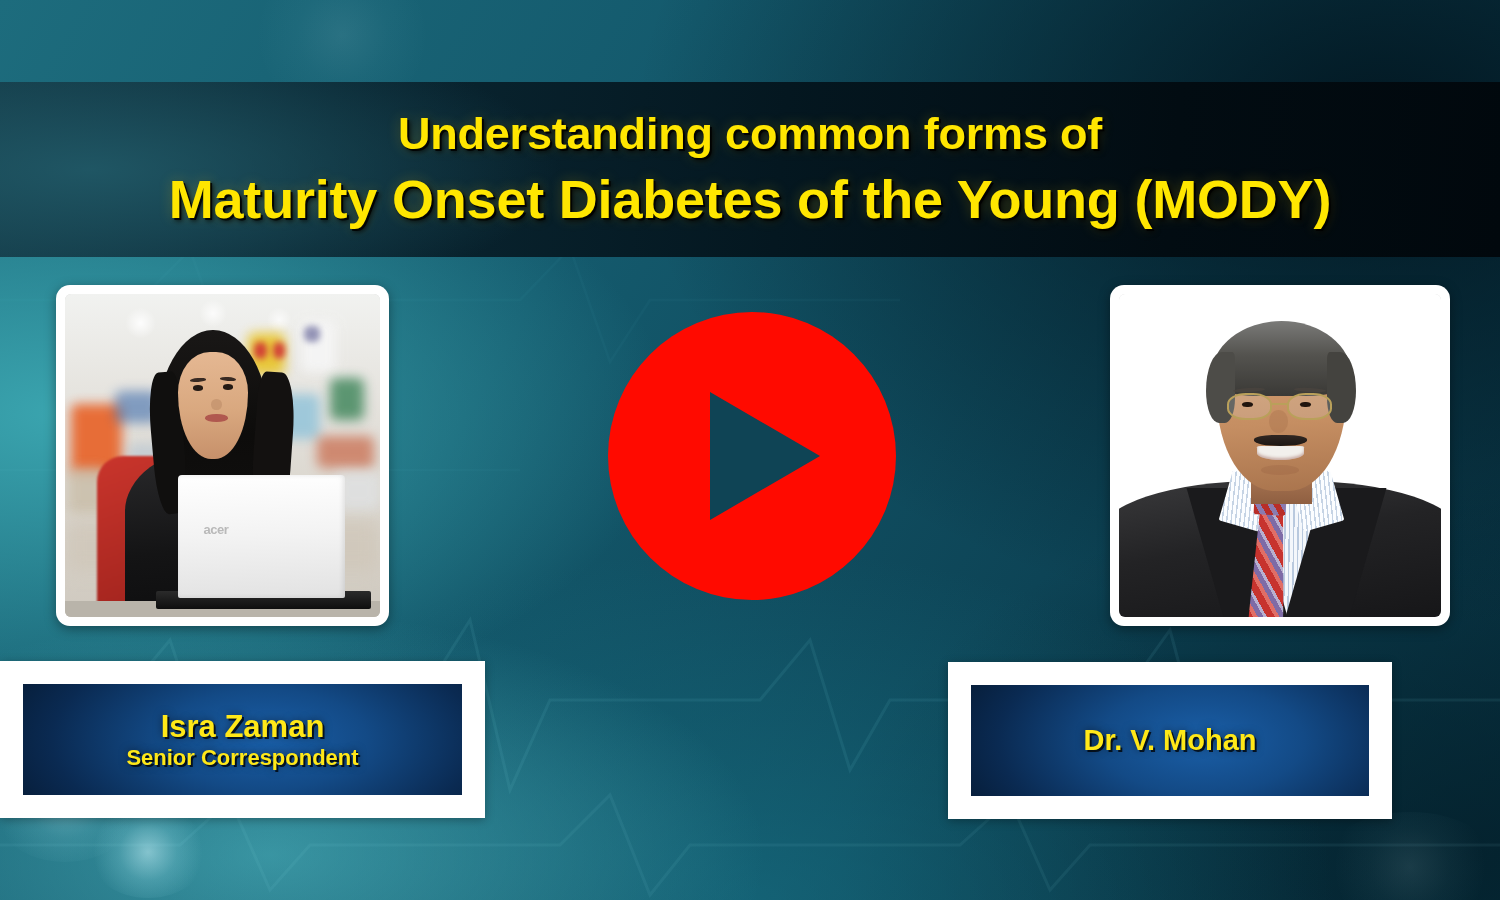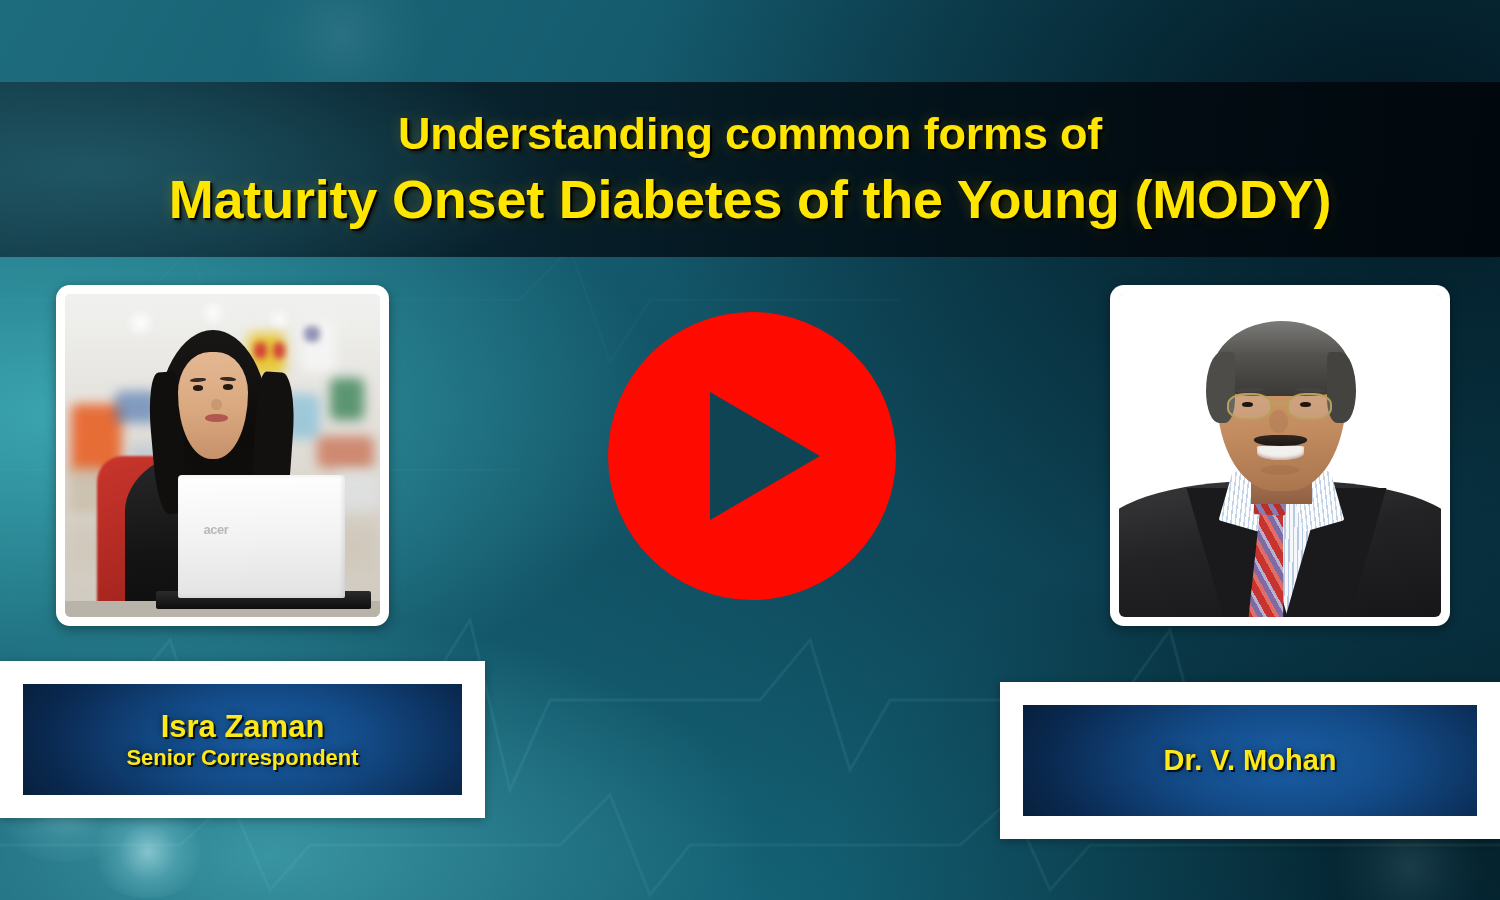--- a/index.html
+++ b/index.html
@@ -273,21 +273,21 @@
   }
 
   
   .nameplate {
     position:absolute;
     background:#ffffff;
     padding:23px;
     box-shadow:0 2px 9px rgba(0,0,0,0.30);
   }
   .nameplate.left  { left:0px;    top:661px; width:485px; height:157px; }
-  .nameplate.right { left:1000px; top:662px; width:500px; height:157px;margin-top:20px; }
+  .nameplate.right { left:948px; top:662px; width:444px; height:157px; }
   .nameplate-inner {
     width:100%; height:100%;
     display:flex; flex-direction:column;
     align-items:center; justify-content:center;
     text-align:center;
   }
   .nameplate.left .nameplate-inner {
     background:radial-gradient(ellipse 78% 150% at 55% 50%, #1a5fa8 0%, #134a86 30%, #0a2a52 62%, #03101f 100%);
   }
   .nameplate.right .nameplate-inner {

